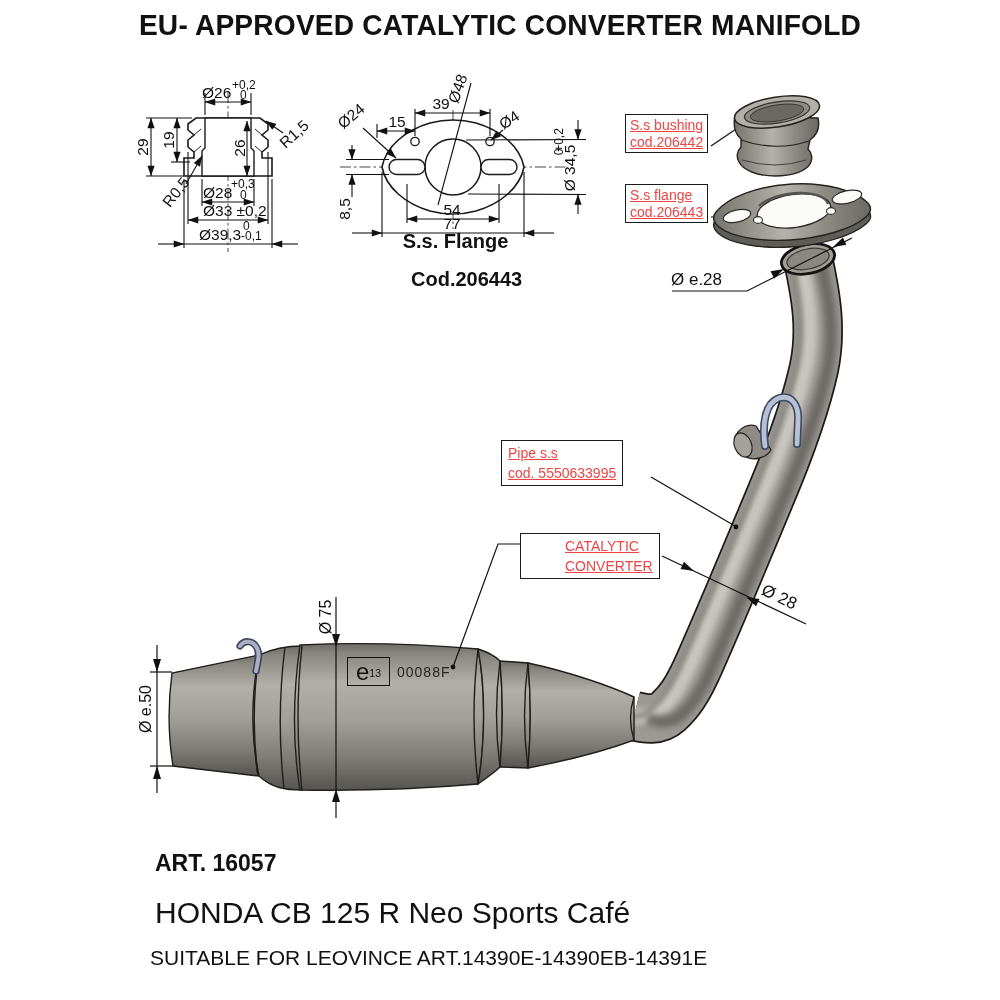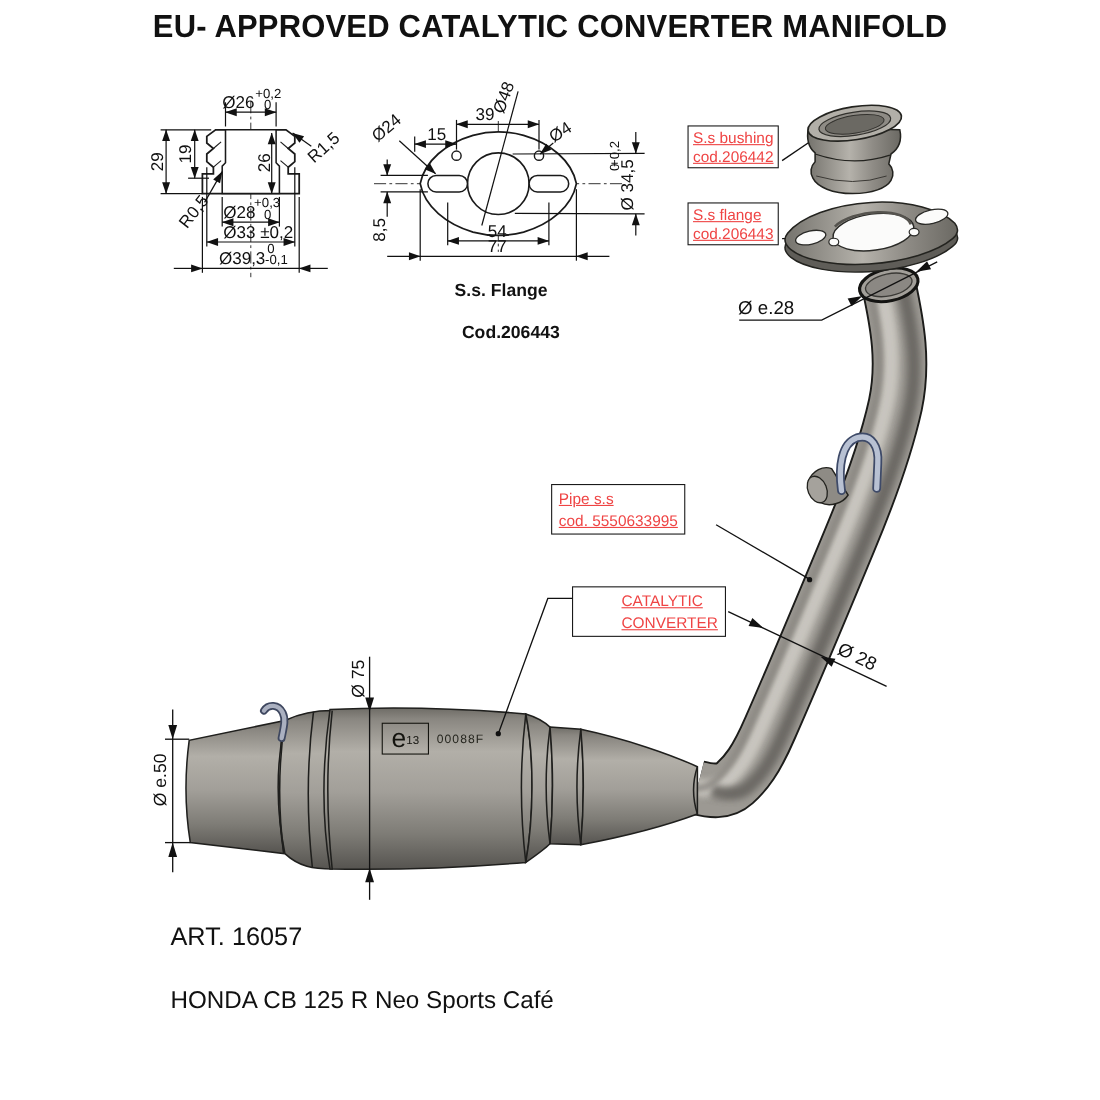--- a/index.html
+++ b/index.html
@@ -12,23 +12,23 @@
   .cap{font-weight:bold;font-size:16.5px;line-height:18px;white-space:pre;}
   .cap2{text-align:center;}
   .tagbox{background:#fff;border:1.6px solid #1a1a1a;white-space:nowrap;color:#ef4444;text-decoration:underline;}
   .tag-sm{font-size:14px;line-height:16.5px;padding:2px 4px;}
   .tag-lg{font-size:14px;line-height:20px;padding:2px 6px;}
   .emark{display:flex;align-items:center;}
   .ebox{width:41px;height:27px;border:1.7px solid #14140f;display:flex;align-items:center;
         justify-content:center;color:#14140f;}
   .e-letter{font-size:24px;line-height:22px;}
   .e-num{font-size:10.5px;align-self:flex-end;margin-bottom:6px;}
-  .eapp{font-size:11px;letter-spacing:1px;color:#26261f;margin-left:7px;}
-  .f-art{font-size:23px;font-weight:normal;}
-  .f-model{font-size:22px;}
+  .eapp{font-size:14px;letter-spacing:1px;color:#26261f;margin-left:7px;}
+  .f-art{font-size:23px;font-weight:bold;margin-top:12px;}
+  .f-model{font-size:30px;}
   .f-suit{font-size:21px;}
   .right{text-align:right;}
 </style>
 </head>
 <body>
 
 <div id="canvas">
 
 <svg id="art" viewBox="0 0 1000 1000" xmlns="http://www.w3.org/2000/svg" font-family="Liberation Sans, sans-serif" fill="#101010">
   <defs>
@@ -258,21 +258,21 @@
     <ellipse cx="737" cy="216" rx="14" ry="6" transform="rotate(-13 737 216)" fill="#fbfbfa" stroke="#2a2a27" stroke-width="1.2"></ellipse>
     <ellipse cx="847" cy="197" rx="15" ry="6.2" transform="rotate(-13 847 197)" fill="#fbfbfa" stroke="#2a2a27" stroke-width="1.2"></ellipse>
     <ellipse cx="758" cy="220" rx="4.5" ry="3.4" fill="#fbfbfa" stroke="#2a2a27" stroke-width="1.1"></ellipse>
     <ellipse cx="831" cy="211" rx="4.5" ry="3.4" fill="#fbfbfa" stroke="#2a2a27" stroke-width="1.1"></ellipse>
   </g>
 </svg>
 
   <div class="abs title">EU- APPROVED CATALYTIC CONVERTER MANIFOLD</div>
 
 
-  <div class="abs cap cap2" style="left:383px;top:255px;width:145px;font-size:16px;line-height:19px;text-align:center;"><span>S.s. Flange</span><br>
+  <div class="abs cap cap2" style="left:383px;top:232px;width:145px;font-size:20px;line-height:19px;text-align:center;"><span>S.s. Flange</span><br>
     <span>Cod.206443</span></div>
 
   <div class="abs tagbox tag-sm" style="left:625px;top:114px;"><span>S.s bushing</span><br>
     <span>cod.206442</span></div>
 
   <div class="abs tagbox tag-sm" style="left:625px;top:184px;"><span>S.s flange</span><br>
     <span>cod.206443</span></div>
 
   <div class="abs tagbox tag-lg" style="left:501px;top:440px;"><span>Pipe s.s</span><br>
     <span>cod. 5550633995</span></div>
@@ -283,14 +283,15 @@
   <div class="abs emark" style="left:347px;top:657px;">
     <div class="ebox">
       <span class="e-letter">e</span>
         <span class="e-num">13</span>
     </div>
     <span class="eapp">00088F</span>
   </div>
 
   <div class="abs f-art" style="left:155px;top:838px;">ART. 16057</div>
   <div class="abs f-model" style="left:155px;top:896px;">HONDA CB 125 R Neo Sports Café</div>
+  <div class="abs f-suit" style="left:150px;top:946px;">SUITABLE FOR LEOVINCE ART.14390E-14390EB-14391E</div>
 
 </div>
 
 </body></html>

